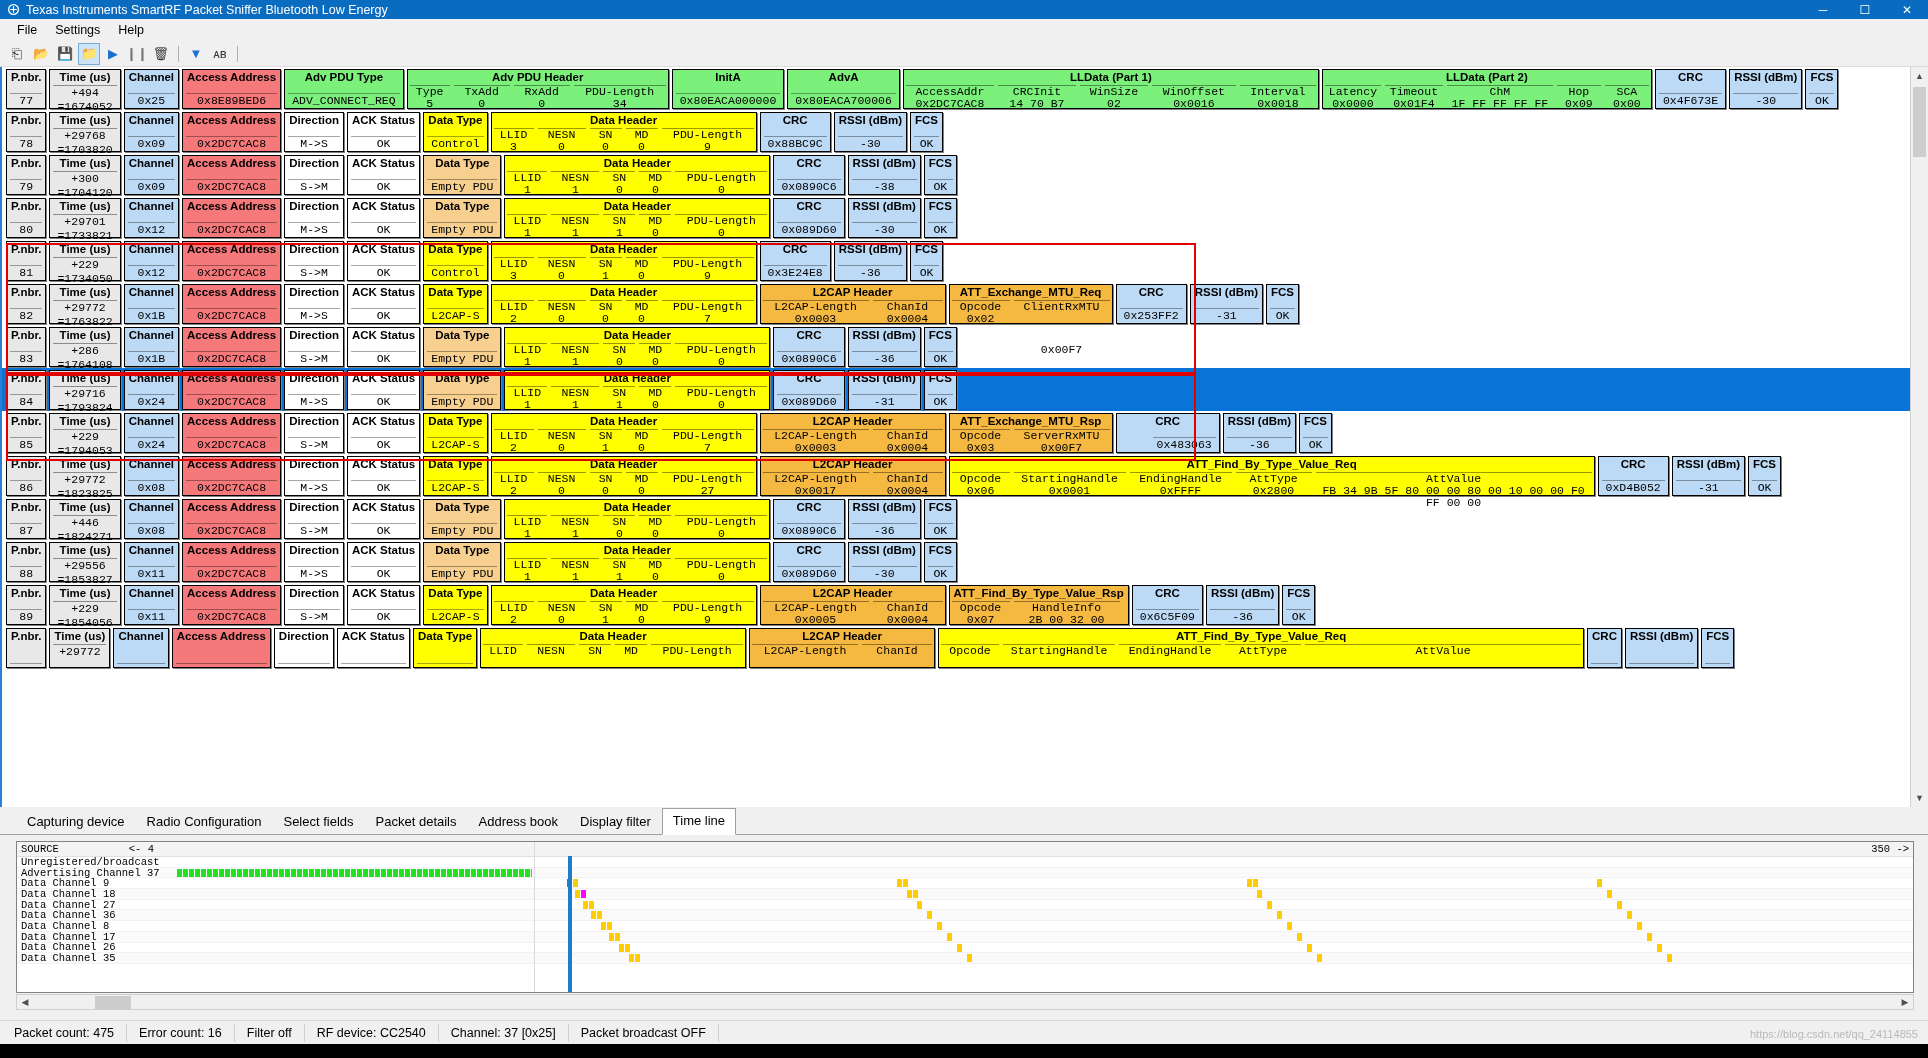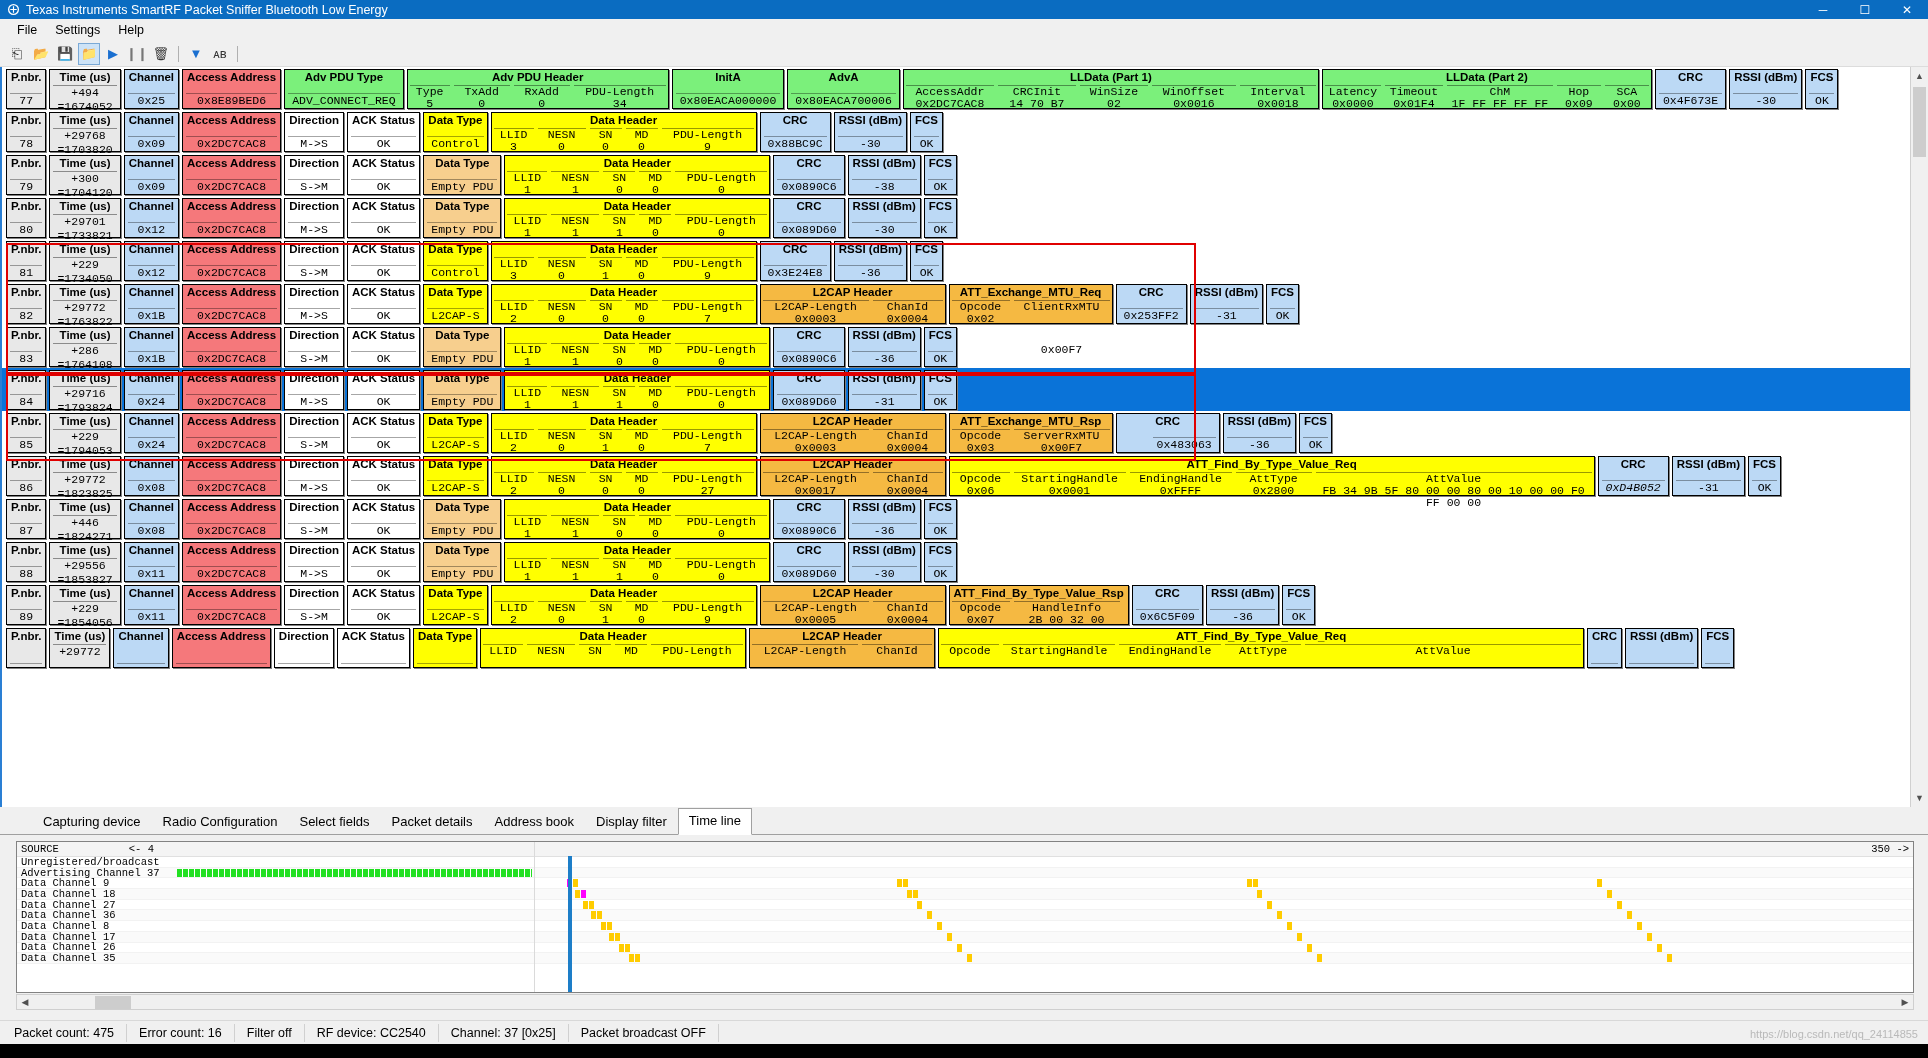--- a/index.html
+++ b/index.html
@@ -145,21 +145,21 @@
   }
   #plist-scroll .thumb {
     position:absolute; top:20px; left:2px; right:2px; height:70px; background:#cdcdcd;
   }
   #plist-scroll .arrow.bot { position:absolute; bottom:0; left:0; right:0; }
 
   
   #tabstrip {
     height: 28px; background:#f0f0f0;
     display:flex; align-items:flex-end;
-    padding-left: 32px;
+    padding-left: 16px;
     border-bottom:1px solid #a0a0a0;
   }
   .tab {
     padding: 4px 10px 5px; font-size: 13px;
     background:#f0f0f0; border:1px solid transparent;
     border-bottom:none;
   }
   .tab.active {
     background:#fff; border:1px solid #a0a0a0; border-bottom:1px solid #fff;
     font-weight:normal; position:relative; top:1px; padding-bottom:6px;
@@ -1058,21 +1058,21 @@
               <div class="sv">0x2800</div>
             </div>
             <div class="sub" style="width: 280px;">
               <div class="sh">AttValue</div>
               <div class="sv">FB 34 9B 5F 80 00 00 80 00 10 00 00 F0 FF 00 00</div>
             </div>
           </div>
         </div>
         <div class="fld c-blue">
           <div class="hd">CRC</div>
-          <div class="val" style="margin-top: auto; font-style: italic;">0xD4B052</div>
+          <div class="val" style="margin-top: auto;">0xD4B052</div>
         </div>
         <div class="fld c-blue">
           <div class="hd">RSSI (dBm)</div>
           <div class="val" style="margin-top: auto;">-31</div>
         </div>
         <div class="fld c-blue">
           <div class="hd">FCS</div>
           <div class="val" style="margin-top: auto;">OK</div>
         </div>
       </div>

